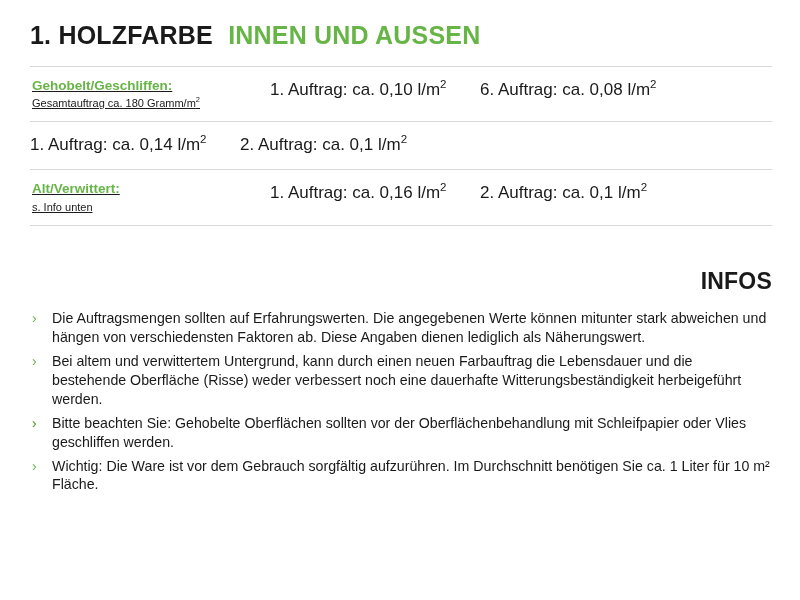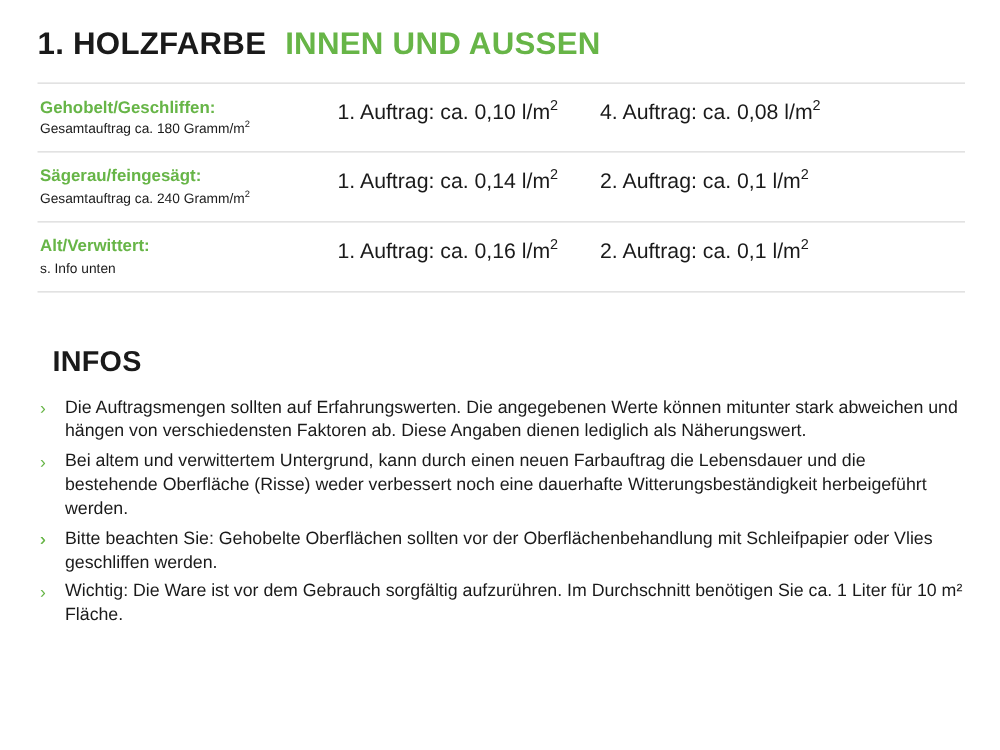--- a/index.html
+++ b/index.html
@@ -51,20 +51,21 @@
     border-bottom: 1px solid #d9d9d9;
     padding: 9px 0 10px 0;
     min-height: 48px;
     box-sizing: border-box;
   }
   .col-label {
     width: 240px;
     flex: 0 0 240px;
     padding-left: 2px;
     box-sizing: border-box;
+    text-decoration: underline;
   }
   .col-a {
     width: 210px;
     flex: 0 0 210px;
     box-sizing: border-box;
   }
   .col-b {
     flex: 1 1 auto;
     box-sizing: border-box;
   }
@@ -93,22 +94,23 @@
     font-size: 0.68em;
     vertical-align: super;
     line-height: 0;
   }
 
   
   .infos-title {
     font-size: 23px;
     font-weight: bold;
     color: #1a1a1a;
-    margin: 42px 0 14px 12px;
+    margin: 42px 0 14px 0;
     letter-spacing: 0.2px;
+    text-align: right;
   }
   .info-list {
     list-style: none;
     margin: 0;
     padding: 0;
     width: 740px;
   }
   .info-item {
     position: relative;
     padding-left: 22px;
@@ -141,29 +143,25 @@
 
     <div class="row">
       <div class="col-label">
         <span class="label-green">Gehobelt/Geschliffen:</span>
         <span class="label-sub"><span>Gesamtauftrag ca. 180 Gramm/m</span><sup>2</sup></span>
       </div>
       <div class="col-a">
         <span class="cell-text"><span>1. Auftrag: ca. 0,10 l/m</span><sup>2</sup></span>
       </div>
       <div class="col-b">
-        <span class="cell-text"><span>4. Auftrag: ca. 0,08 l/m</span><sup>2</sup></span>
+        <span class="cell-text"><span>6. Auftrag: ca. 0,08 l/m</span><sup>2</sup></span>
       </div>
     </div>
 
     <div class="row">
-      <div class="col-label">
-        <span class="label-green">Sägerau/feingesägt:</span>
-        <span class="label-sub"><span>Gesamtauftrag ca. 240 Gramm/m</span><sup>2</sup></span>
-      </div>
       <div class="col-a">
         <span class="cell-text"><span>1. Auftrag: ca. 0,14 l/m</span><sup>2</sup></span>
       </div>
       <div class="col-b">
         <span class="cell-text"><span>2. Auftrag: ca. 0,1 l/m</span><sup>2</sup></span>
       </div>
     </div>
 
     <div class="row">
       <div class="col-label">

